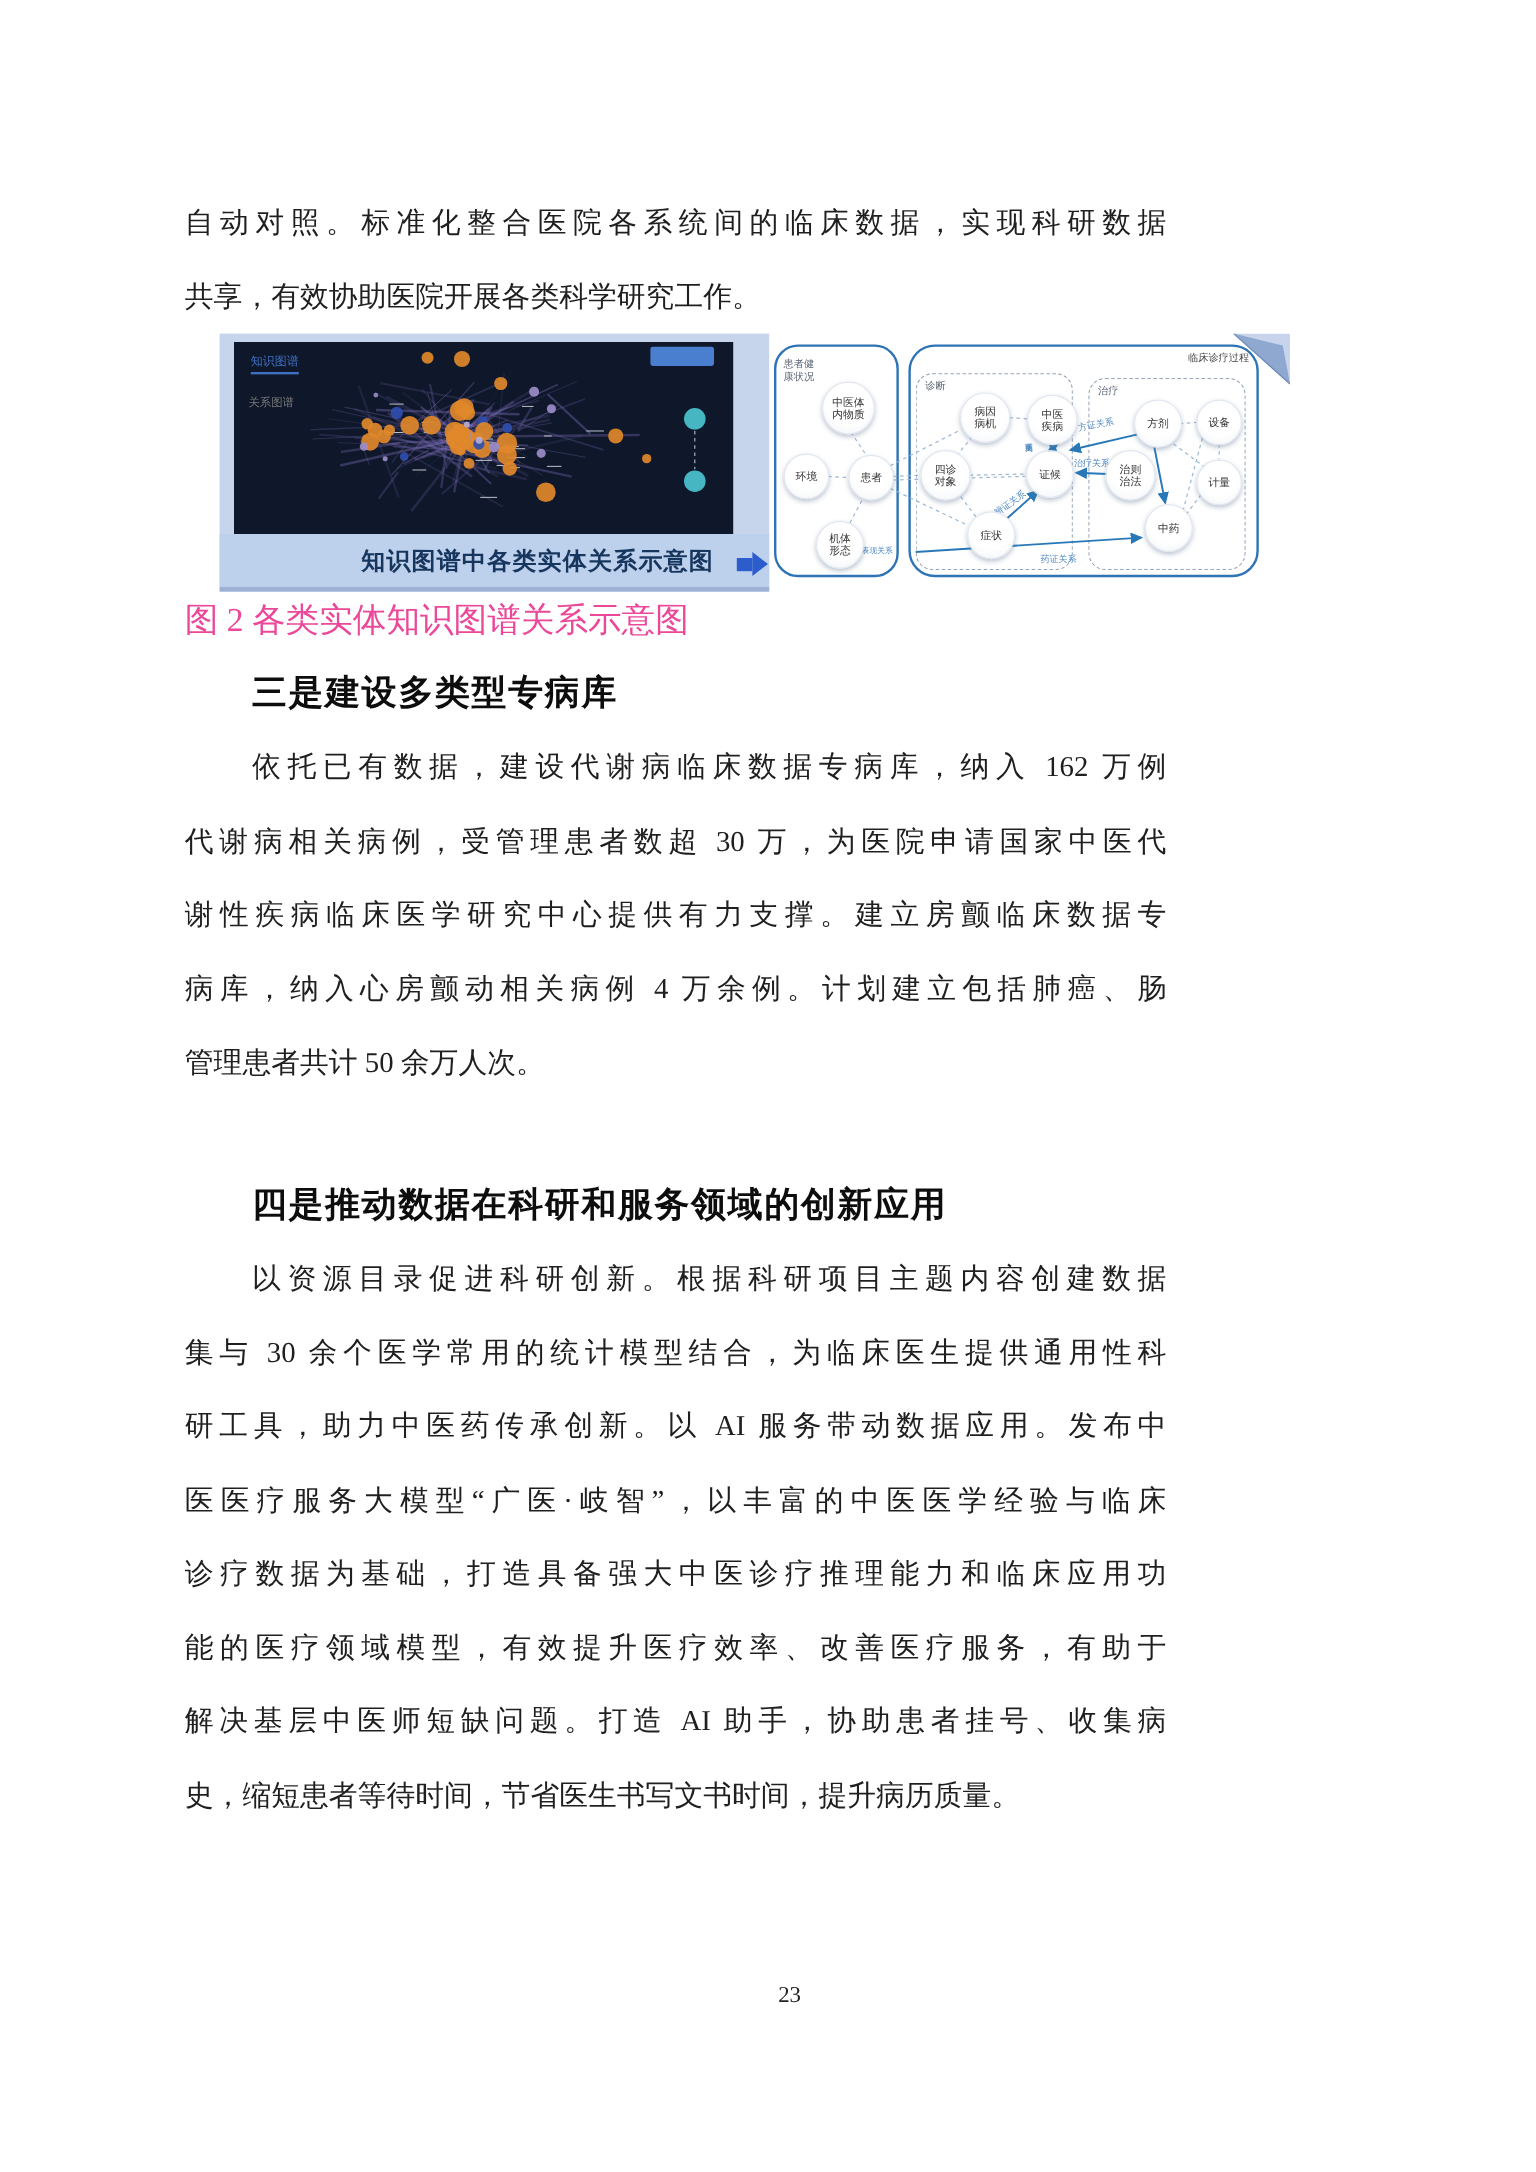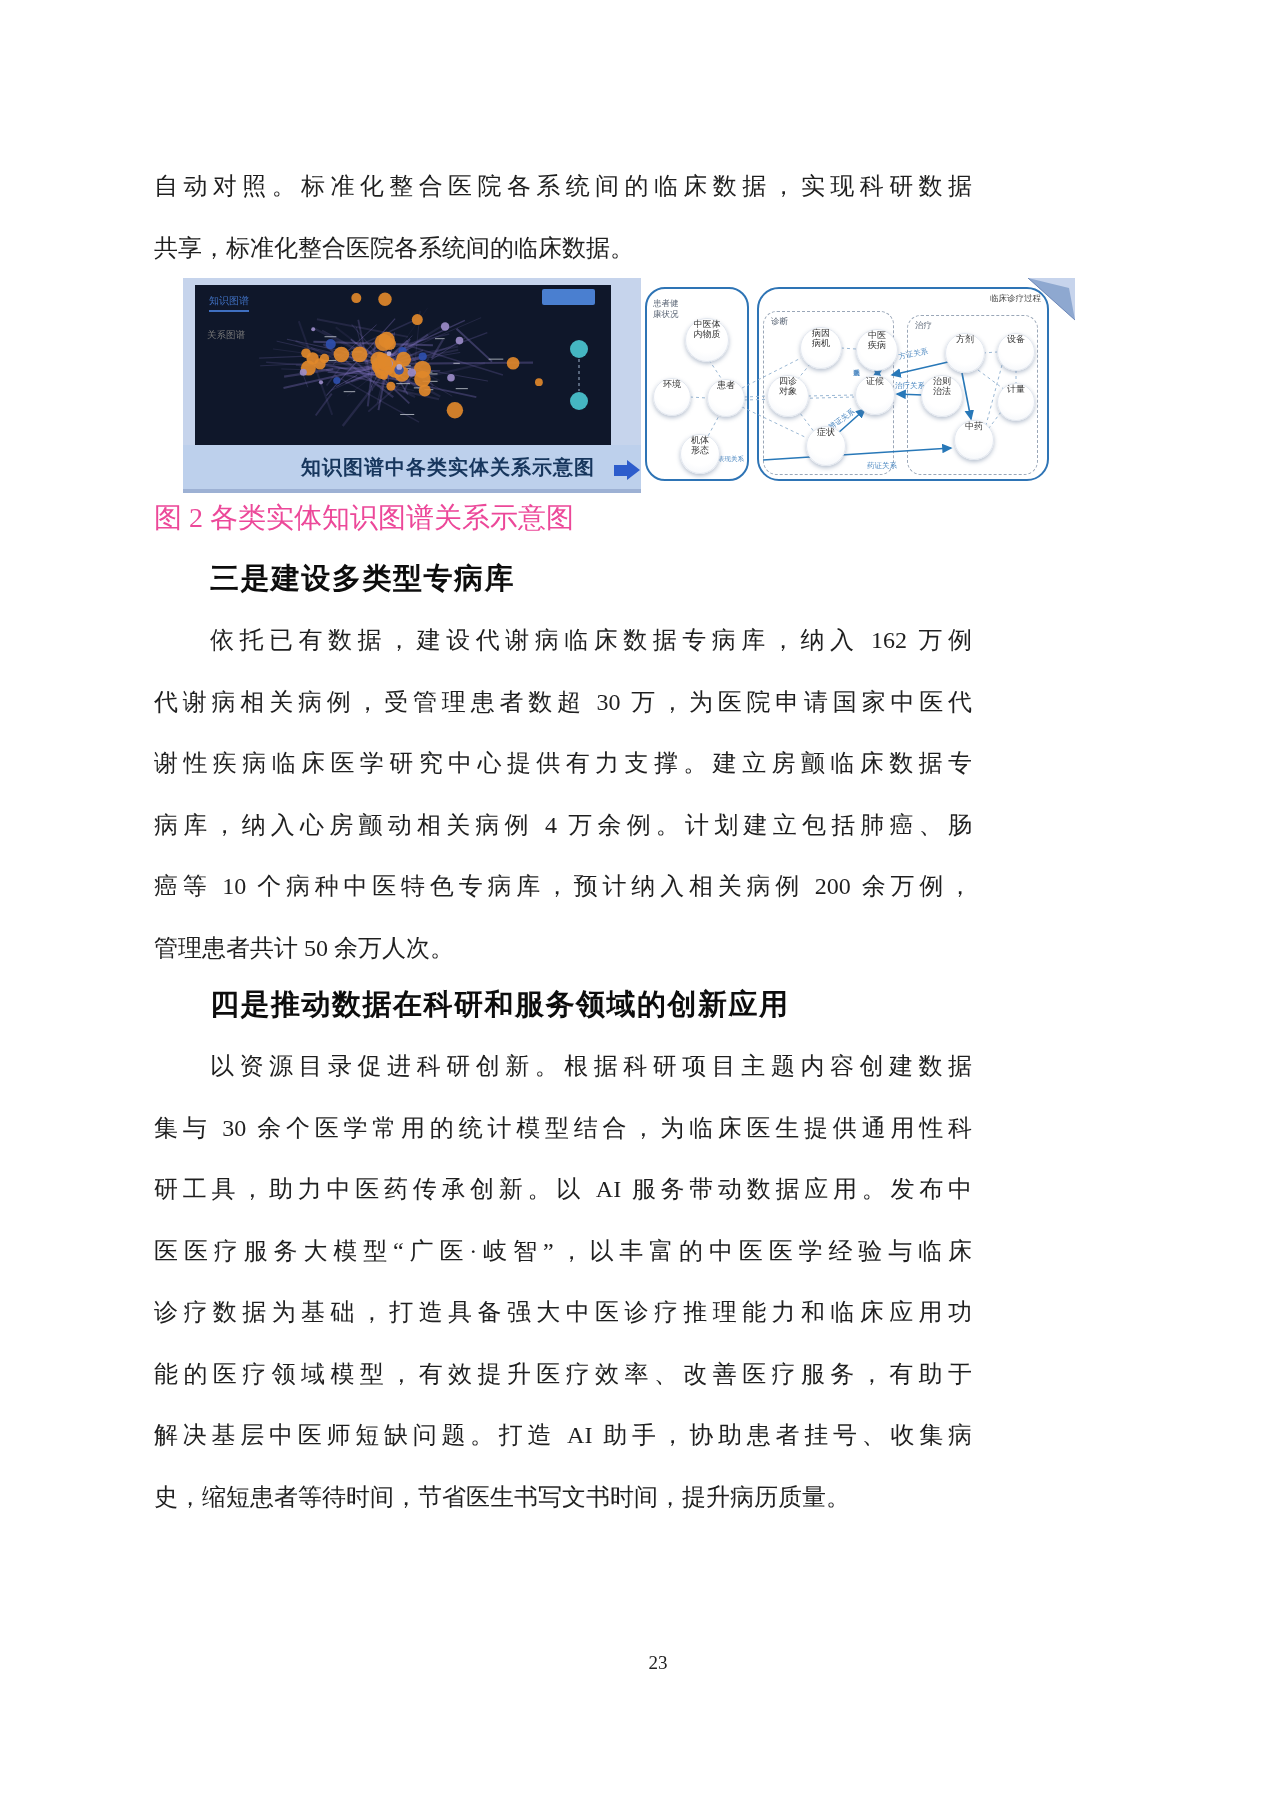--- a/index.html
+++ b/index.html
@@ -42,34 +42,34 @@
   .panel{position:absolute;border:2px solid #2e74b5;border-radius:20px;box-sizing:border-box;background:transparent;}
   .panel.small{left:0;top:9px;width:104px;height:194px;}
   .panel.large{left:112px;top:9px;width:292px;height:194px;border-radius:22px;}
   .dashbox{position:absolute;border:1px dashed #9aa7b8;border-radius:14px;box-sizing:border-box;}
   .dashbox.diag{left:118px;top:33px;width:131px;height:164px;}
   .dashbox.treat{left:262px;top:37px;width:131px;height:160px;}
   .glabel{position:absolute;font-family:"Liberation Sans",sans-serif;font-size:8.5px;color:#5a6575;
           white-space:pre-line;line-height:1.25;z-index:2;}
   .gnode{position:absolute;background:radial-gradient(circle at 50% 35%,#ffffff 55%,#f0f3f8);
          border:1px solid #e2e7ef;border-radius:50%;box-shadow:0 2px 4px rgba(100,120,150,.45);
-         display:flex;justify-content:center;text-align:center;z-index:3;
+         display:flex;align-items:center;justify-content:center;text-align:center;z-index:3;
          font-family:"Liberation Sans","DejaVu Sans",sans-serif;font-size:9px;color:#333;
          white-space:pre-line;line-height:1.15;box-sizing:border-box;}
   .linksvg{position:absolute;left:0;top:0;z-index:1;}
   .elbl{font-family:"Liberation Sans",sans-serif;font-size:7.5px;fill:#4f8ac2;}
 </style>
 </head>
 <body>
 
 <div class="page">
 
   <div class="textblock" style="top:156px">
     <div class="line">自动对照。标准化整合医院各系统间的临床数据，实现科研数据</div>
-    <div class="line last">共享，标准化整合医院各系统间的临床数据。</div>
+    <div class="line last">共享，有效协助医院开展各类科学研究工作。</div>
   </div>
 
   <div class="figure">
 
     <div class="fig-left">
       <div class="graph-area">
         <svg id="netgraph" width="416" height="160" viewBox="0 0 416 160">
           <circle cx="384" cy="64" r="9" fill="#45b6c2"></circle>
           <line x1="384" y1="74" x2="384" y2="106" stroke="#9fb3cc" stroke-dasharray="3,3" stroke-width="1"></line>
           <circle cx="384" cy="116" r="9" fill="#45b6c2"></circle>
@@ -386,21 +386,20 @@
 
   <div class="figcaption">图 2 各类实体知识图谱关系示意图</div>
 
   <div class="heading" style="top:556px">三是建设多类型专病库</div>
 
   <div class="textblock" style="top:610px">
     <div class="line indent">依托已有数据，建设代谢病临床数据专病库，纳入 162 万例</div>
     <div class="line">代谢病相关病例，受管理患者数超 30 万，为医院申请国家中医代</div>
     <div class="line">谢性疾病临床医学研究中心提供有力支撑。建立房颤临床数据专</div>
     <div class="line">病库，纳入心房颤动相关病例 4 万余例。计划建立包括肺癌、肠</div>
-    <div class="line">癌等 10 个病种中医特色专病库，预计纳入相关病例 200 余万例，</div>
     <div class="line last">管理患者共计 50 余万人次。</div>
   </div>
 
   <div class="heading" style="top:982px">四是推动数据在科研和服务领域的创新应用</div>
 
   <div class="textblock" style="top:1036px">
     <div class="line indent">以资源目录促进科研创新。根据科研项目主题内容创建数据</div>
     <div class="line">集与 30 余个医学常用的统计模型结合，为临床医生提供通用性科</div>
     <div class="line">研工具，助力中医药传承创新。以 AI 服务带动数据应用。发布中</div>
     <div class="line">医医疗服务大模型“广医·岐智”，以丰富的中医医学经验与临床</div>

